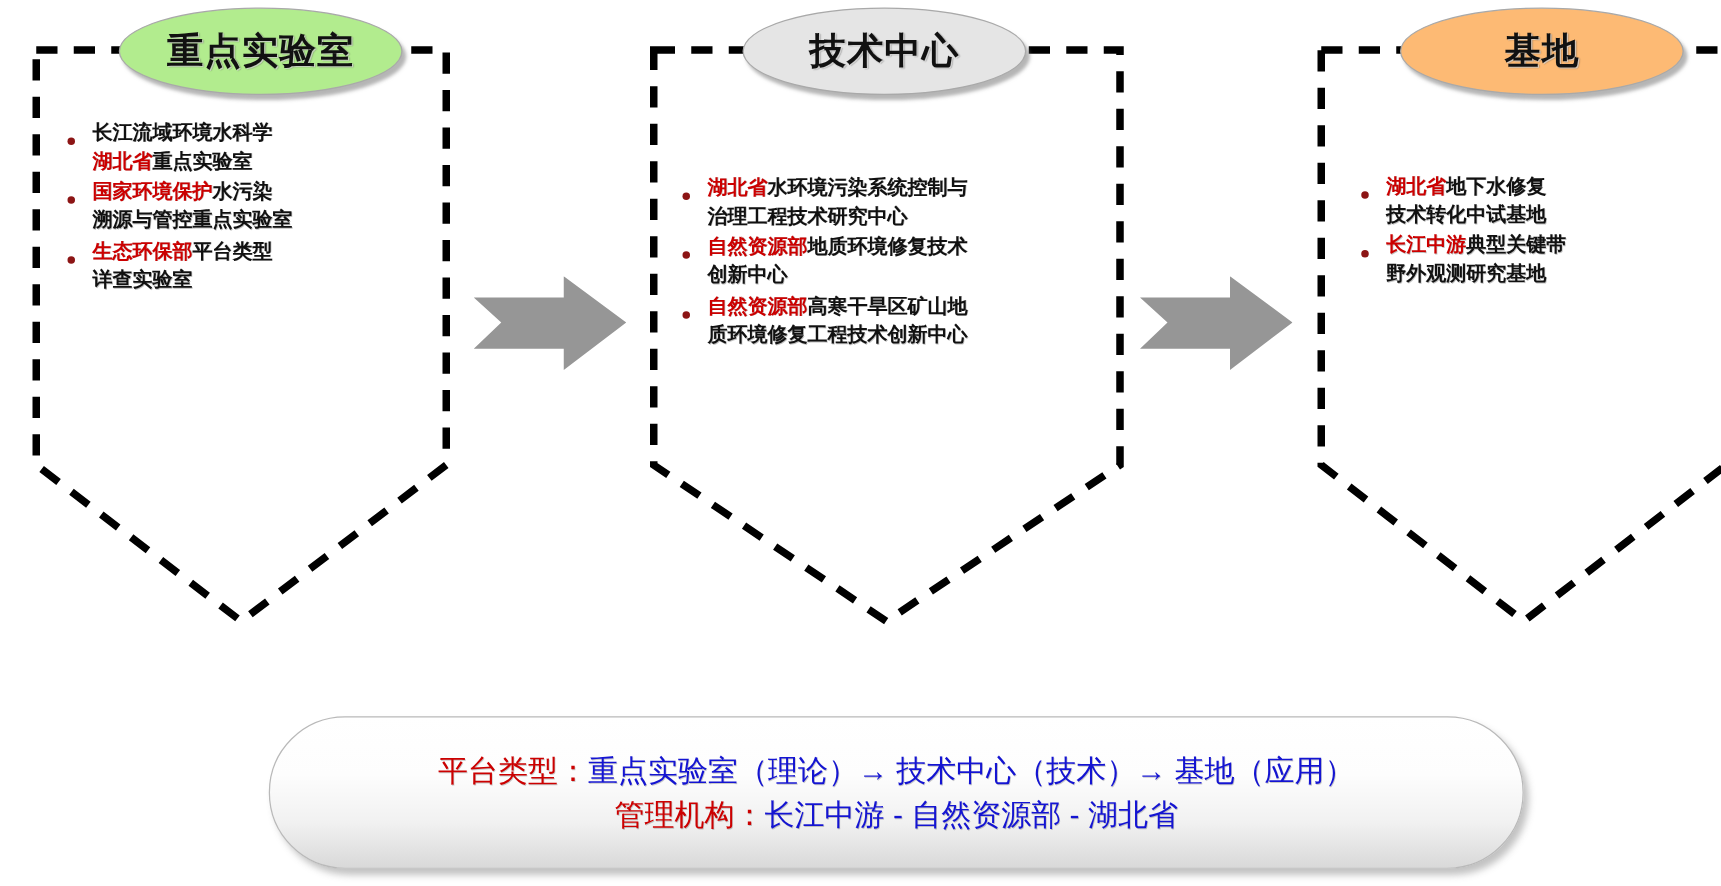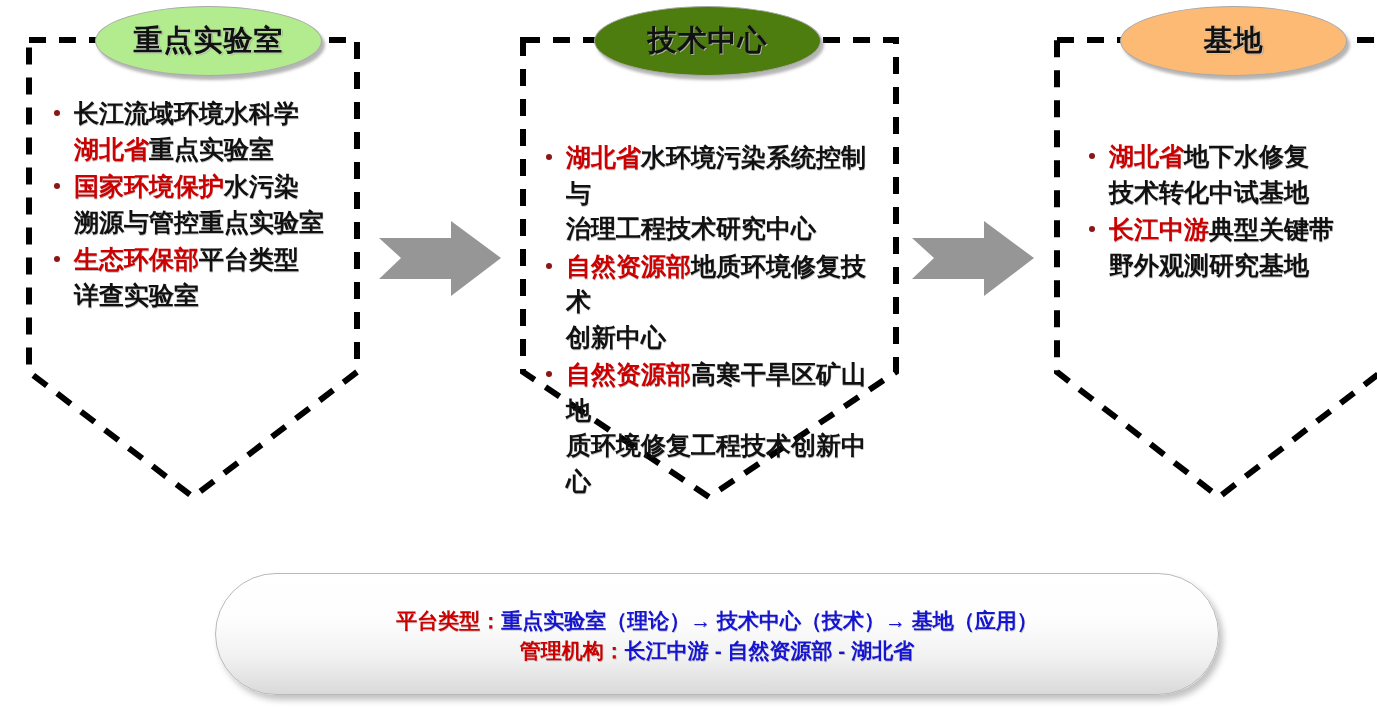--- a/index.html
+++ b/index.html
@@ -20,21 +20,21 @@
   .bullets{
     position:absolute;
     box-sizing:border-box;
     list-style:none;
     margin:0;padding:0;
   }
   .bullet{
     position:relative;
     padding-left:26px;
     margin:0 0 2px 0;
-    font-size:25px;
+    font-size:16px;
     line-height:1.42;
     font-weight:bold;
     color:#111111;
     letter-spacing:0px;
     text-shadow:0.5px 0.5px 0 rgba(0,0,0,0.25);
   }
   .bullet::before{
     content:"";
     position:absolute;
     left:6px;top:14px;
@@ -75,22 +75,22 @@
     border-radius:62px;
     background:linear-gradient(180deg,#ffffff 0%,#fdfdfd 38%,#f1f1f1 70%,#d9d9d9 100%);
     box-shadow:4px 5px 6px rgba(120,120,120,0.45);
     display:flex;
     flex-direction:column;
     align-items:center;
     justify-content:center;
     padding-top:4px;
   }
   .banner-line{
-    font-size:21px;
-    font-weight:bold;
+    font-size:24px;
+    font-weight:normal;
     white-space:nowrap;
     line-height:1.45;
     color:#1414d2;
     text-shadow:0.6px 0.6px 0 rgba(0,0,0,0.20);
     text-align:center;
   }
   .banner-label{color:#cc0000;}
   .banner-blue{color:#1414d2;}
 </style>
 </head>
@@ -128,21 +128,21 @@
       <path d="M0,17 L22,37 L0,58 L72,58 L72,75 L122,37 L72,0 L72,17 Z" fill="#969696"></path>
     </svg>
   </div>
 
   <div class="pentagon" style="left:504px;top:37px;width:379px;height:500px;">
     <svg width="379" height="500" viewBox="0 0 379 500">
       <path d="M3,3 L376,3 L376,335 L189,460 L3,335 Z" fill="none" stroke="#000000" stroke-width="6" stroke-dasharray="17,13" stroke-linecap="butt"></path>
     </svg>
   </div>
 
-  <div class="ellipse" style="left:578px;top:6px;width:227px;height:70px;background:#4d7c0f;">
+  <div class="ellipse" style="left:578px;top:6px;width:227px;height:70px;background:#e5e5e5;">
     <span>技术中心</span>
   </div>
 
   <ul class="bullets" style="left:524px;top:140px;width:345px;">
     <li class="bullet">
       <span class="hl">湖北省</span><span>水环境污染系统控制与</span><br>
       <span>治理工程技术研究中心</span>
     </li>
     <li class="bullet">
       <span class="hl">自然资源部</span><span>地质环境修复技术</span><br>

